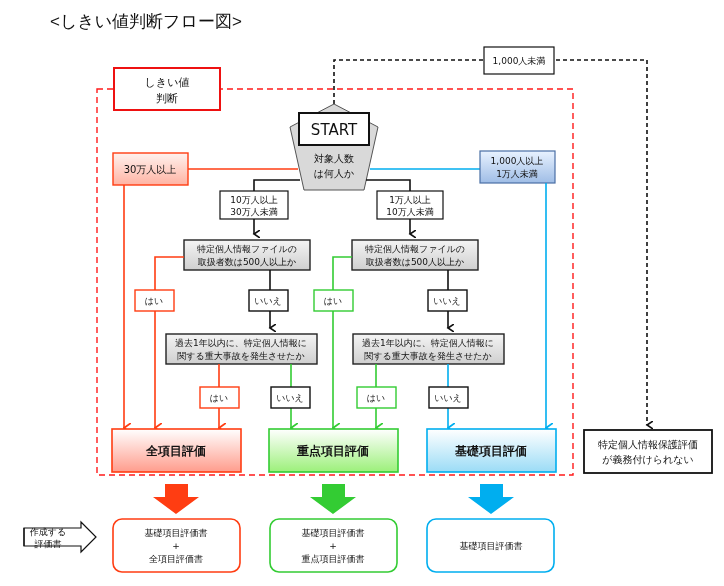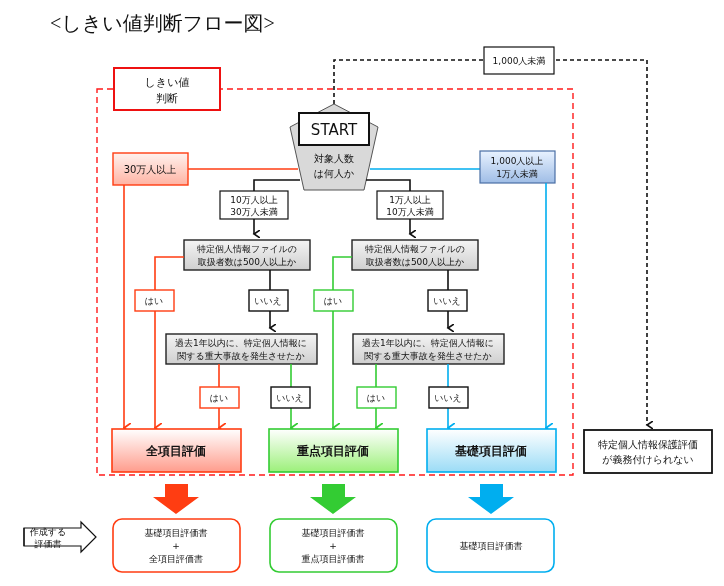--- a/index.html
+++ b/index.html
@@ -1,19 +1,19 @@
 <!DOCTYPE html>
 <html><head>
 <meta charset="utf-8">
 <style>
   html, body { margin: 0; padding: 0; background: #ffffff; }
   body { width: 724px; height: 586px; position: relative; overflow: hidden;
          font-family: "DejaVu Sans", sans-serif; }
-  #title { position: absolute; left: 50px; top: 10px; font-size: 20px; color: #111;
-           font-family: Liberation Serif, serif; text-align: center; }
+  #title { position: absolute; left: 50px; top: 10px; font-size: 17px; color: #111;
+           font-family: Liberation Sans, sans-serif; text-align: center; }
   svg { position: absolute; left: 0; top: 0; }
   svg text { font-family: "DejaVu Sans", sans-serif; fill: #111; }
   .t9 { font-size: 9px; }
   .t10 { font-size: 10px; }
   .t11 { font-size: 11px; }
   .big { font-size: 12px; font-weight: bold; }
   .start { font-size: 15px; }
 </style>
 </head>
 <body>

